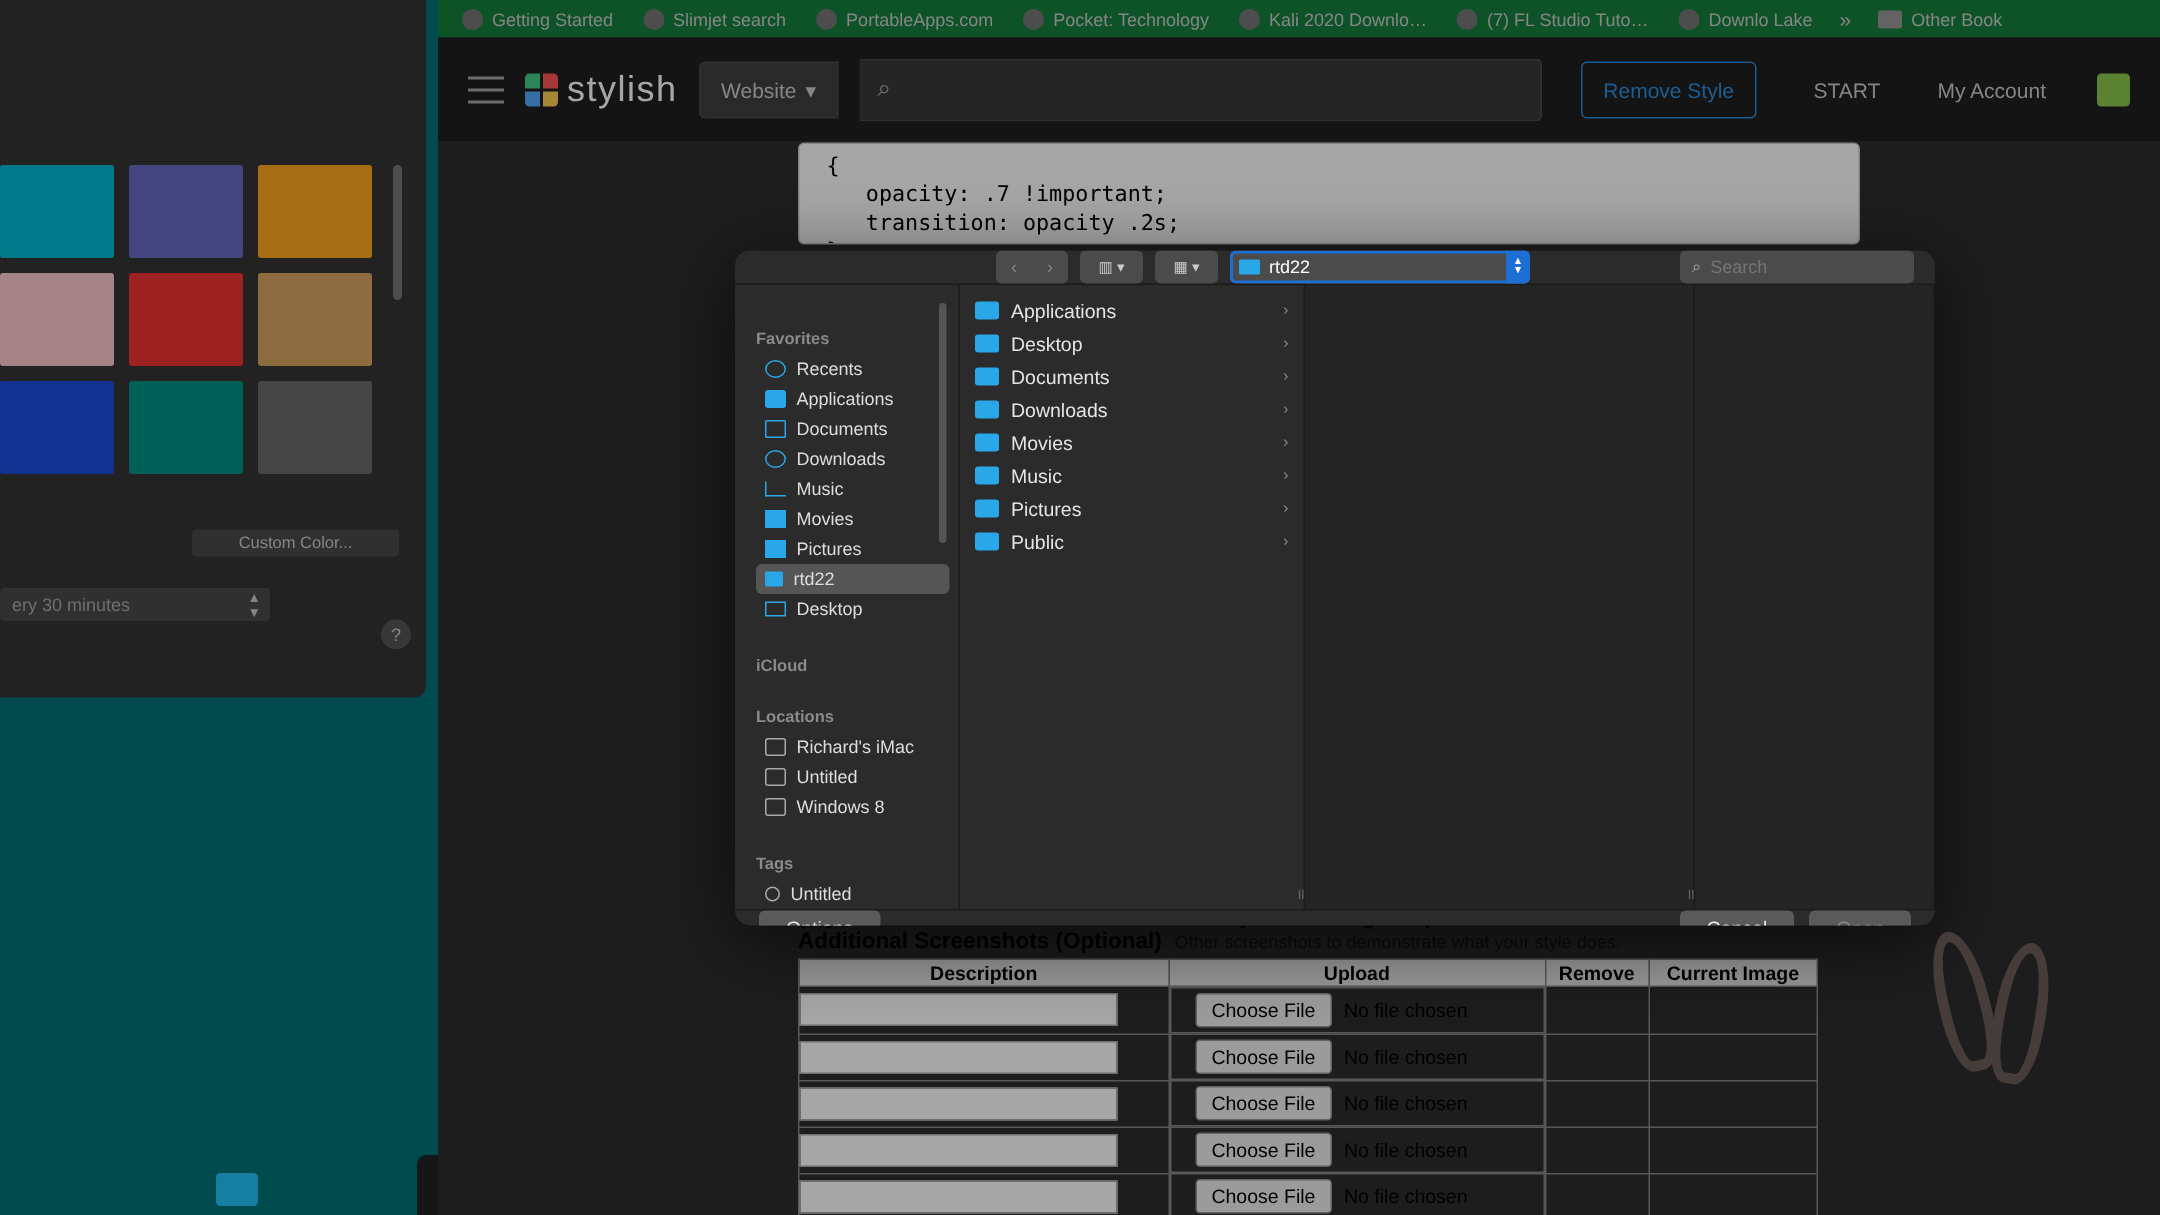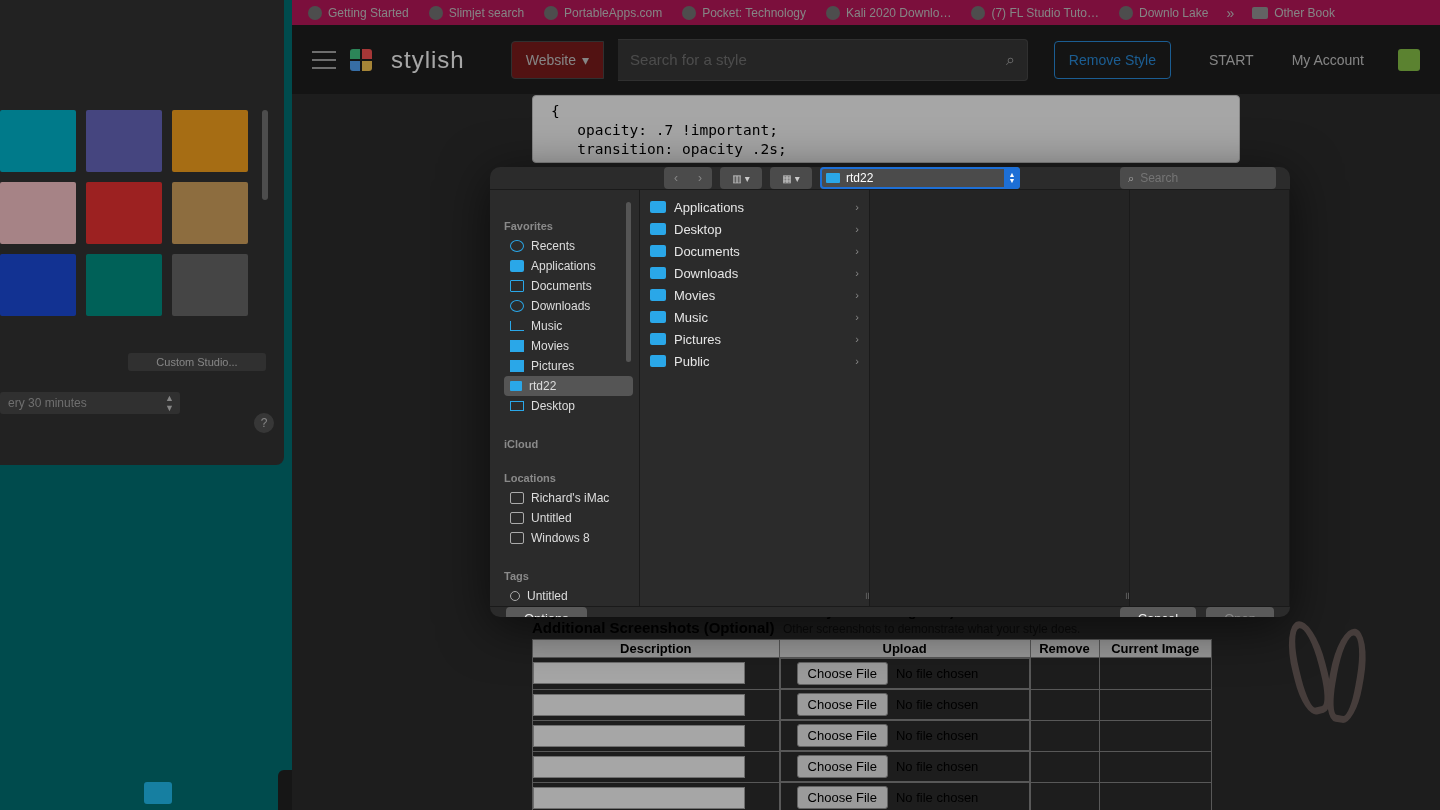--- a/index.html
+++ b/index.html
@@ -1,37 +1,37 @@
 <!DOCTYPE html>
 <html><head>
 <meta charset="utf-8">
 <style>
 * { margin:0; padding:0; box-sizing:border-box; font-family:-apple-system,BlinkMacSystemFont,"Segoe UI",Arial,sans-serif; }
 body { width:1440px; height:810px; background:#007377; overflow:hidden; position:relative; }
 
 
-.bookmarks { position:absolute; left:292px; top:0; right:0; height:25px; background:#be185d; display:flex; align-items:center; padding:0 8px; gap:4px; }
+.bookmarks { position:absolute; left:292px; top:0; right:0; height:25px; background:#15803d; display:flex; align-items:center; padding:0 8px; gap:4px; }
 .bm { display:flex; align-items:center; gap:6px; padding:0 8px; color:#ccc; font-size:12px; white-space:nowrap; }
 .bm-ic { width:14px; height:14px; border-radius:50%; background:#777; flex:none; }
 .bm-fold { width:16px; height:12px; background:#999; border-radius:2px; flex:none; }
 .bm-arrows { color:#ccc; font-size:14px; padding:0 6px; }
 
 
 .app-right { position:absolute; left:292px; top:25px; right:0; height:785px; background:#2d2d2d; }
 .app-header { height:69px; background:#202020; display:flex; align-items:center; padding:0 20px; gap:14px; }
 .menu-btn { width:24px; height:18px; display:flex; flex-direction:column; justify-content:space-between; }
 .menu-btn span { height:2px; background:#aaa; }
-.logo { display:flex; align-items:center; gap:19px; }
+.logo { display:flex; align-items:center; gap:6px; }
 .logo-mark { width:22px; height:22px; display:grid; grid-template:1fr 1fr/1fr 1fr; gap:2px; }
 .logo-mark span:nth-child(1){background:#4c8; border-radius:3px 0 0 0;}
 .logo-mark span:nth-child(2){background:#f55; border-radius:0 3px 0 0;}
 .logo-mark span:nth-child(3){background:#5af; border-radius:0 0 0 3px;}
 .logo-mark span:nth-child(4){background:#fc5; border-radius:0 0 3px 0;}
 .logo-txt { color:#fff; font-size:24px; font-weight:300; letter-spacing:1px; }
-.website-btn { background:#7f1d1d; color:#ccc; padding:10px 14px; border-radius:4px 0 0 4px; font-size:14px; display:flex; align-items:flex-start; gap:6px; border:1px solid #4a4a4a;margin-left:32px; }
+.website-btn { background:#404040; color:#ccc; padding:10px 14px; border-radius:4px 0 0 4px; font-size:14px; display:flex; align-items:flex-start; gap:6px; border:1px solid #4a4a4a; }
 .search-wrap { flex:1; max-width:460px; display:flex; align-items:center; background:#3a3a3a; border:1px solid #4a4a4a; border-left:none; border-radius:0 4px 4px 0; padding:0 12px; height:42px; }
 .search-inp { flex:1; background:none; border:none; color:#ccc; font-size:15px; outline:none; }
 .search-ic { color:#aaa; }
 .create-btn { border:1px solid #2a8fe0; color:#2a8fe0; padding:10px 14px; border-radius:4px; font-size:14px; background:none; margin-left:12px; }
 .top-link { color:#ccc; font-size:14px; margin-left:24px; }
 .android { width:22px; height:22px; background:#8cc84b; border-radius:3px; margin-left:20px; }
 
 
 .page-body { position:absolute; left:240px; top:70px; right:200px; color:#000; }
 .code-box { background:#fff; border:1px solid #ccc; border-radius:4px; padding:6px 18px; font-family:Menlo,monospace; font-size:14.5px; line-height:1.3; white-space:pre; height:68px; overflow:hidden; }
@@ -175,21 +175,20 @@
           <span></span>
           <span></span>
         </div>
       <span class="logo-txt">stylish</span>
     </div>
     <div class="website-btn">
         <span>Website</span>
         <span>▾</span>
       </div>
     <div class="search-wrap">
-      <input class="search-inp" placeholder="Search for a style" style="">
       <span class="search-ic">⌕</span>
     </div>
     <button class="create-btn">Remove Style</button>
     <span class="top-link">START</span>
     <span class="top-link">My Account</span>
     <div class="android"></div>
   </div>
 
   <div class="page-body">
     <div class="code-box">{
@@ -269,21 +268,21 @@
         <div class="swatch" style="background: rgb(255, 168, 31);"></div>
         <div class="swatch" style="background: rgb(255, 201, 206);"></div>
         <div class="swatch" style="background: rgb(240, 52, 52);"></div>
         <div class="swatch" style="background: rgb(217, 168, 98);"></div>
         <div class="swatch" style="background: rgb(29, 78, 224);"></div>
         <div class="swatch" style="background: rgb(1, 150, 136);"></div>
         <div class="swatch" style="background: rgb(107, 107, 107);"></div>
       </div>
   </div>
   <div class="cp-scrollbar"></div>
-  <div class="customcolor">Custom Studio...</div>
+  <div class="customcolor">Custom Color...</div>
   <div class="period">
     <span>ery 30 minutes</span>
       <span class="updn">▲<br>▼</span>
   </div>
   <div class="helpq">?</div>
 </div>
 
 <div class="dock-folder"></div>
 <div class="dock-edge"></div>
 

